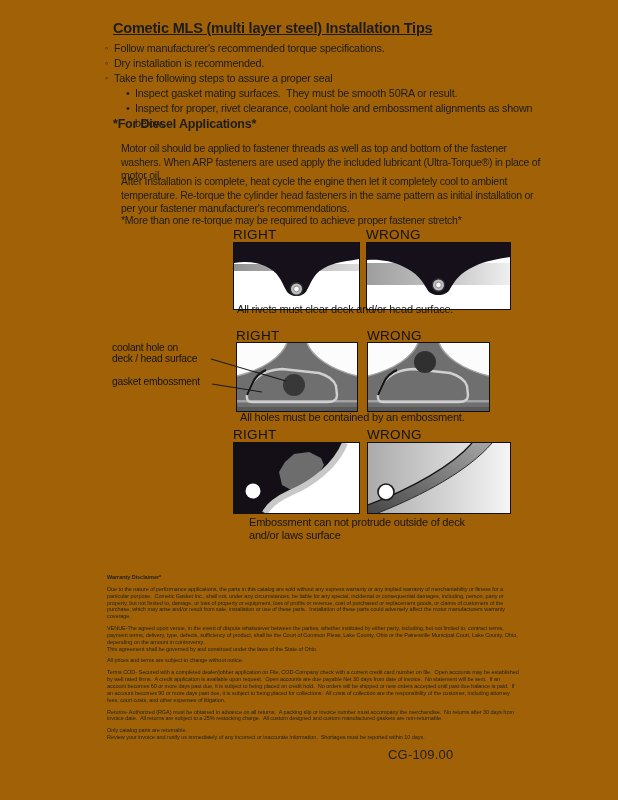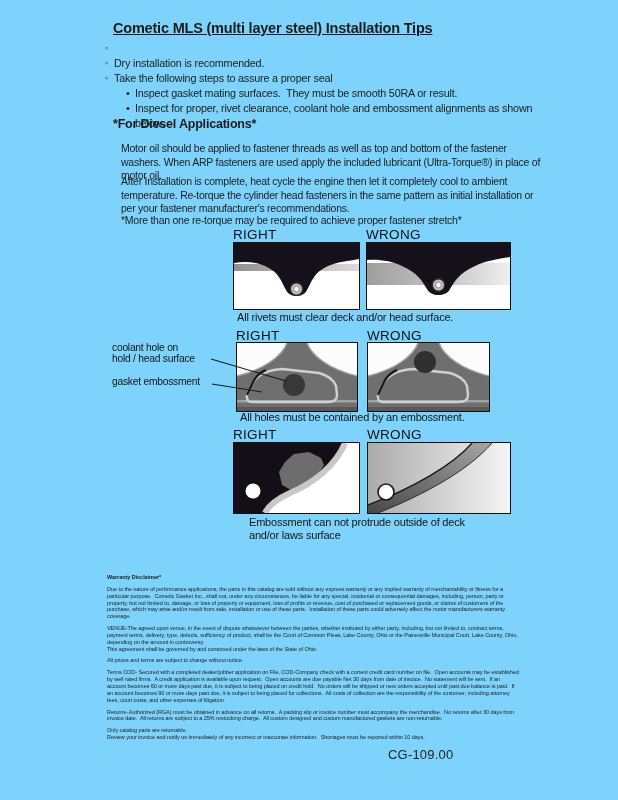--- a/index.html
+++ b/index.html
@@ -1,17 +1,17 @@
 <!DOCTYPE html>
 <html><head>
 <meta charset="utf-8">
 <style>
   html,body { margin:0; padding:0; background:#ffffff; }
   .page {
-    position:relative; width:618px; height:800px; background:#7dd3fc;
+    position:relative; width:618px; height:800px; background:#a16207;
     font-family:"Liberation Sans", sans-serif; color:#1c1c1c; overflow:hidden;
   }
   .abs { position:absolute; }
   .pre { white-space:pre-wrap; }
 
   .title {
     left:113px; top:20px; margin:0; font-size:14.5px; font-weight:bold;
     text-decoration:underline; letter-spacing:-0.2px;
   }
 
@@ -37,21 +37,21 @@
 
   .dbox { display:block; border:1.6px solid #101010; background:#fff; }
   .box-r1 { left:233px; top:242px; }
   .box-w1 { left:366px; top:242px; }
   .box-r2 { left:236px; top:342px; }
   .box-w2 { left:367px; top:342px; }
   .box-r3 { left:233px; top:442px; }
   .box-w3 { left:367px; top:442px; }
 
   .caption { font-size:11px; letter-spacing:-0.2px; color:#151515; line-height:12.5px; }
-  .cap1 { left:237px; top:311px; width:300px; }
+  .cap1 { left:237px; top:303px; width:300px; }
   .cap2 { left:240px; top:411px; width:300px; }
   .cap3 { left:249px; top:516px; width:260px; }
 
   .side-label { font-size:10.3px; line-height:11px; letter-spacing:-0.25px; color:#141414; }
   .coolant { left:112px; top:342px; width:98px; }
   .emboss  { left:112px; top:376px; width:100px; }
 
   .pointer-overlay { left:0; top:330px; pointer-events:none; }
 
   .legal { left:107px; top:574px; width:412px; font-size:5.5px; line-height:6.85px; letter-spacing:-0.05px; color:#222; }
@@ -64,20 +64,21 @@
 </head>
 <body>
 
 <div class="page">
 
   <h1 class="abs title">Cometic MLS (multi layer steel) Installation Tips</h1>
 
   <div class="abs tips">
     <div class="tip">
       <span class="marker">◦</span>
+      <span class="pre">Follow manufacturer's recommended torque specifications.</span>
     </div>
     <div class="tip">
       <span class="marker">◦</span>
       <span class="pre">Dry installation is recommended.</span>
     </div>
     <div class="tip">
       <span class="marker">◦</span>
       <span class="pre">Take the following steps to assure a proper seal</span>
     </div>
     <div class="tip subtip">
@@ -125,21 +126,21 @@
     <circle cx="71.5" cy="42" r="2.9" fill="#fafafa" stroke="#666" stroke-width="0.7"></circle>
   </svg>
 
   <div class="abs caption cap1">All rivets must clear deck and/or head surface.</div>
 
   <div class="abs dlabel lbl-r2">RIGHT</div>
   <div class="abs dlabel lbl-w2">WRONG</div>
 
   <div class="abs side-label coolant">
     <div>coolant hole on</div>
-    <div>hold / head surface</div>
+    <div>deck / head surface</div>
   </div>
   <div class="abs side-label emboss">gasket embossment</div>
 
   <svg class="abs dbox box-r2" width="120" height="68" viewBox="0 0 120 68">
     <rect width="120" height="68" fill="#6f6f6f"></rect>
     <rect x="0" y="57" width="120" height="2.5" fill="#a2a2a2"></rect>
     <rect x="0" y="64" width="120" height="4" fill="#595959"></rect>
     <path d="M0,0 H50 C45,13 28,26 0,33 Z" fill="#fcfcfc"></path>
     <path d="M50,0 C45,13 28,26 0,33" fill="none" stroke="#a5a5a5" stroke-width="1.5"></path>
     <path d="M120,0 H70 C75,13 92,26 120,33 Z" fill="#fcfcfc"></path>

